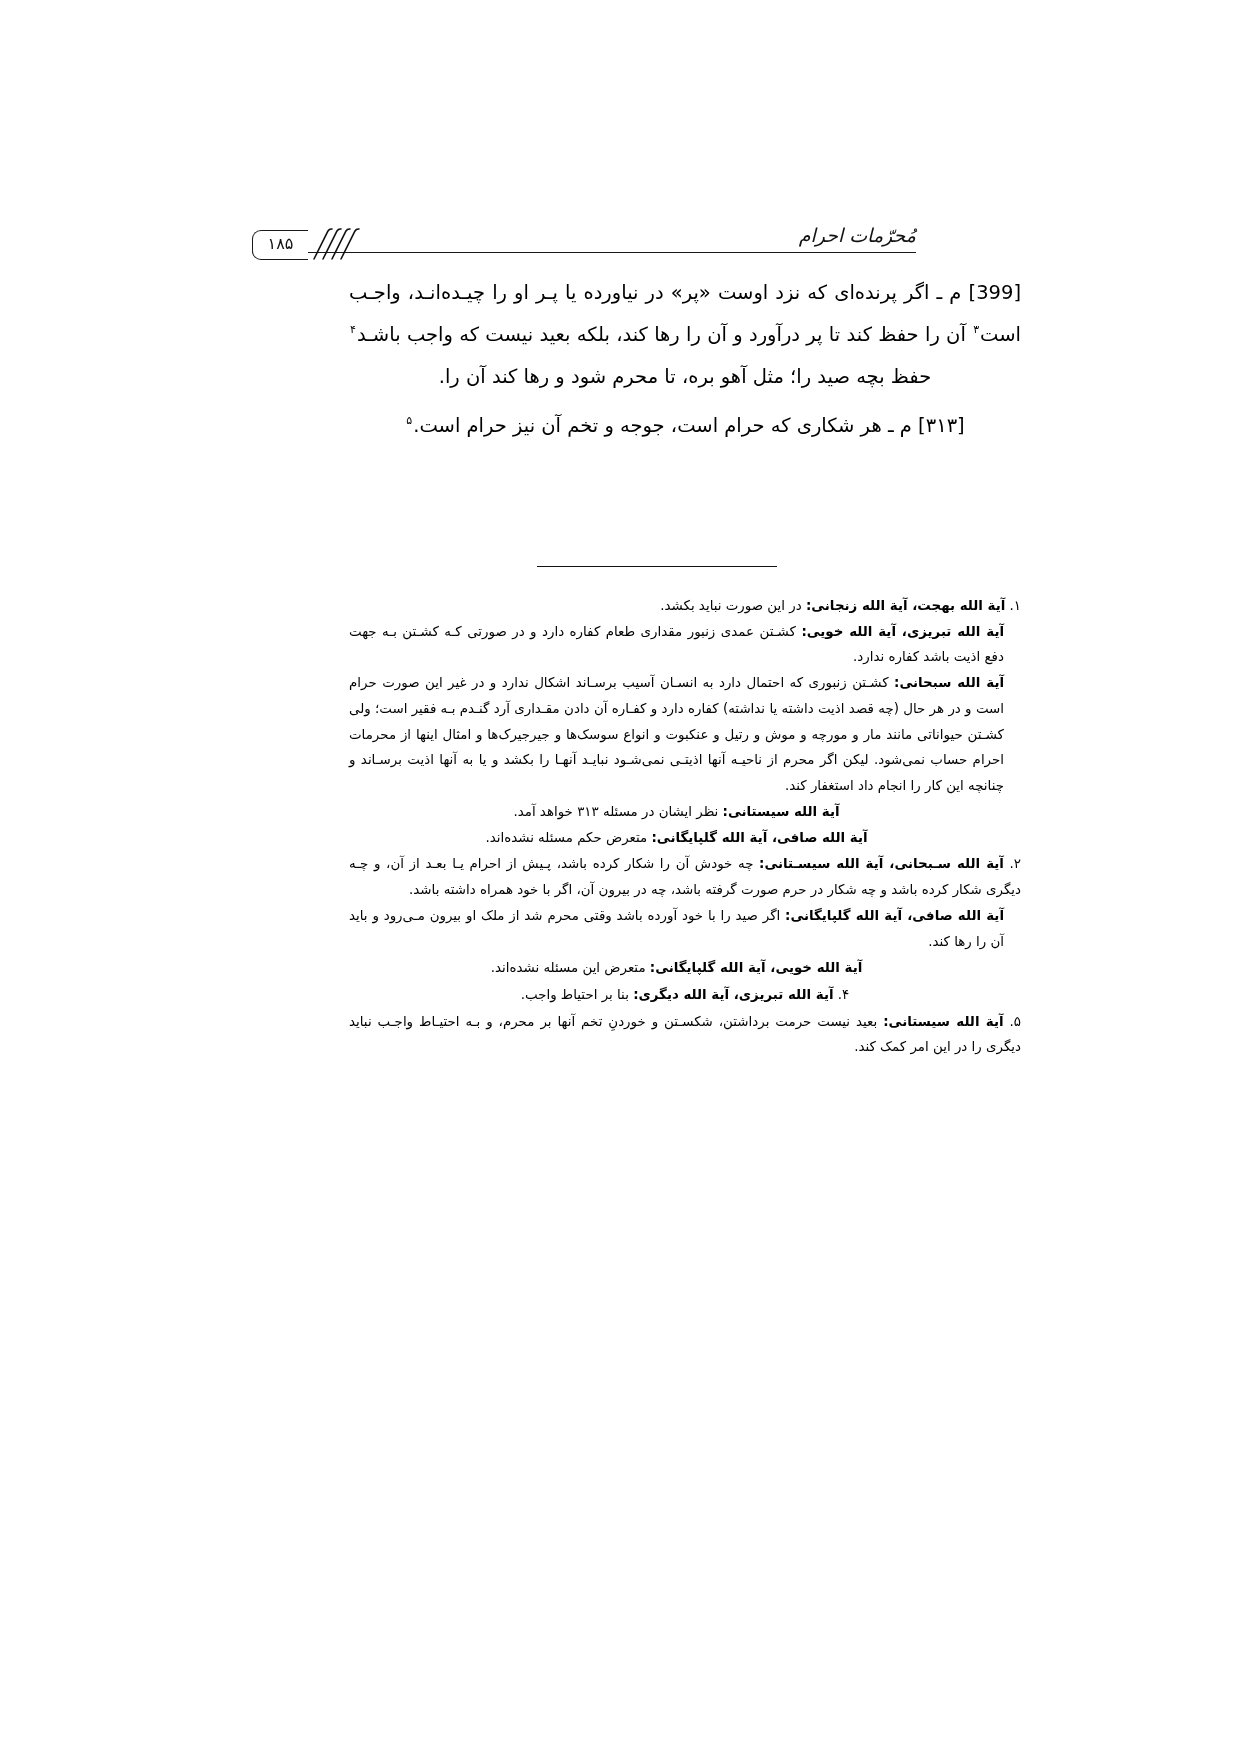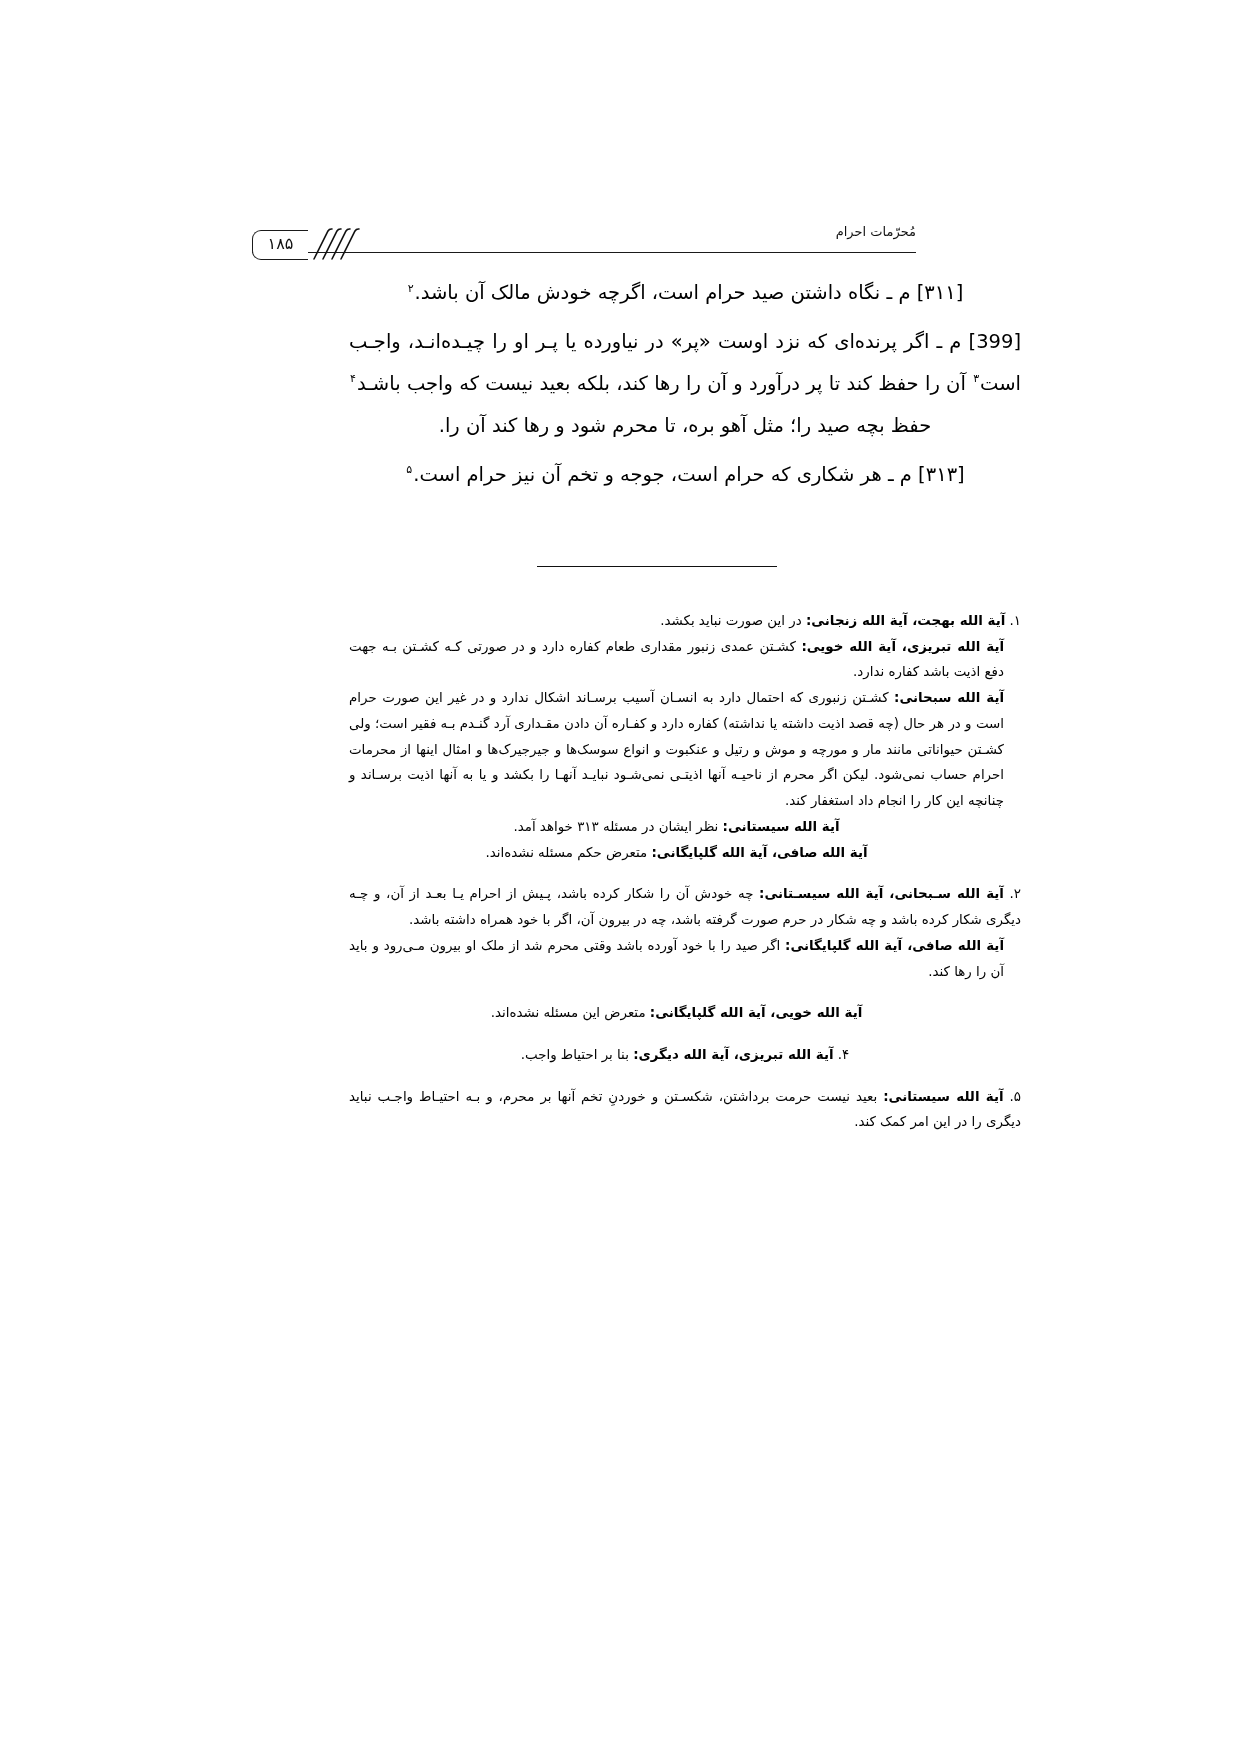--- a/index.html
+++ b/index.html
@@ -73,23 +73,24 @@
     top: 6px;
     width: 52px;
     height: 34px;
   }
   .slash-group svg { display: block; }
 
   .header-title {
     position: absolute;
     right: 0;
     top: 2px;
-    font-size: 13px;
+    font-size: 19px;
     color: #111;
     white-space: nowrap;
+    font-style: italic;
   }
 
   
   .body-area {
     position: absolute;
     top: 272px;
     right: 235px;
     width: 672px;
   }
   .masaleh {
@@ -122,21 +123,21 @@
 
   
   .footnotes {
     position: absolute;
     top: 592px;
     right: 235px;
     width: 672px;
   }
   .fn-item {
     display: block;
-    margin: 16px 0 1px 0;
+    margin: 1px 0 1px 0;
   }
   .fn-line {
     font-size: 13.4px;
     line-height: 1.92;
     text-align: justify;
     text-align-last: right;
     margin: 0;
     color: #000;
   }
   .fn-line.indent {
@@ -172,25 +173,20 @@
         </g>
       </svg>
     </span>
 
     <span class="header-title">مُحرّمات احرام</span>
   </div>
 
   <div class="body-area">
 
 
-    <p class="masaleh">
-      <span class="tag">[۳۱۱]</span>
-      <span>م ـ</span>
-      <span>نگاه داشتن صید حرام است، اگرچه خودش مالک آن باشد.</span><sup class="fn">۲</sup>
-    </p>
 
     <p class="masaleh">
       <span class="tag">[399]</span>
       <span>م ـ</span>
       <span>اگر پرنده‌ای که نزد اوست «پر» در نیاورده یا پـر او را چیـده‌انـد، واجـب است</span><sup class="fn">۳</sup><span> آن را حفظ کند تا پر درآورد و آن را رها کند، بلکه بعید نیست که واجب باشـد</span><sup class="fn">۴</sup><span> حفظ بچه صید را؛ مثل آهو بره، تا محرم شود و رها کند آن را.</span>
     </p>
 
     <p class="masaleh">
       <span class="tag">[۳۱۳]</span>
       <span>م ـ</span>

